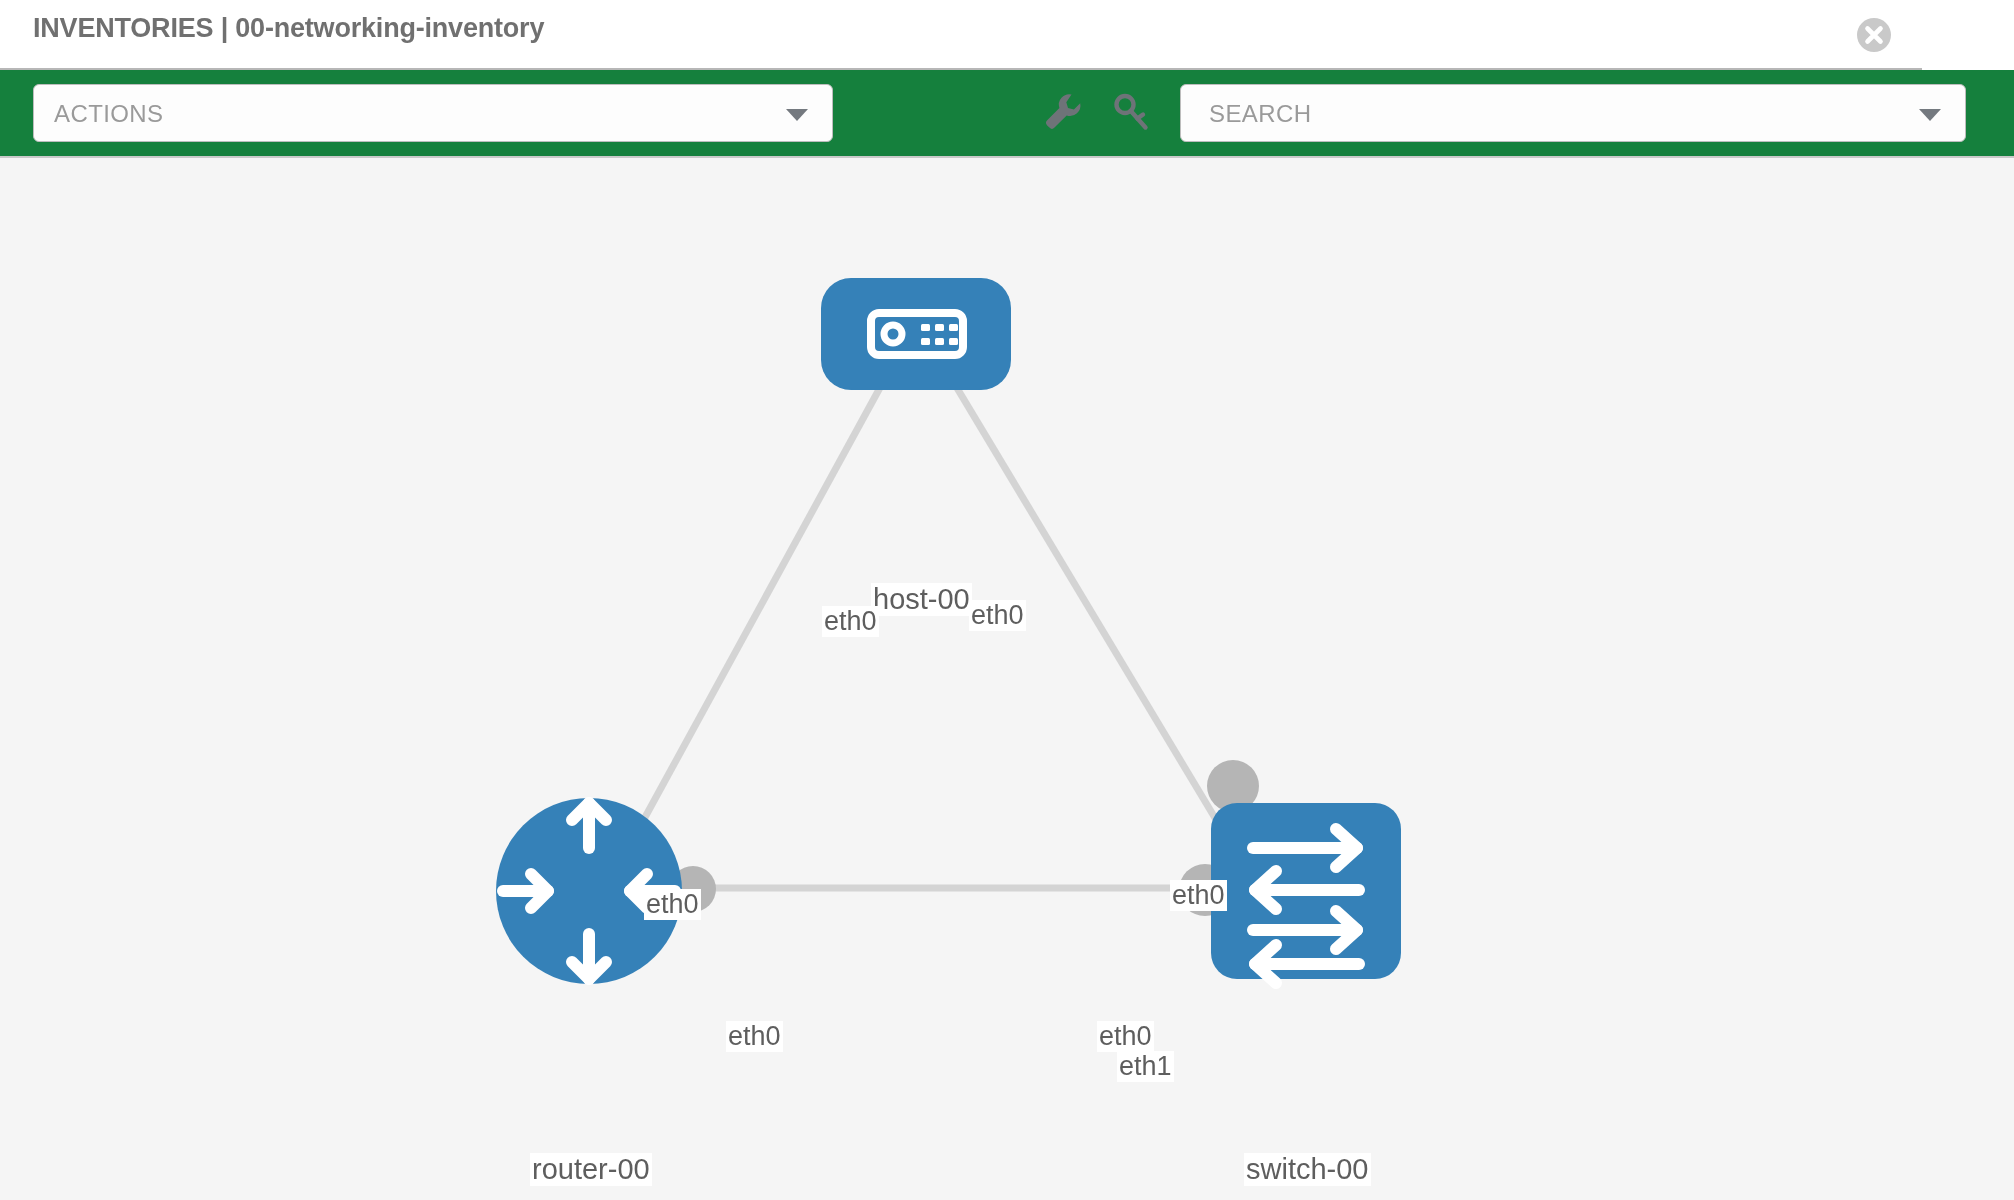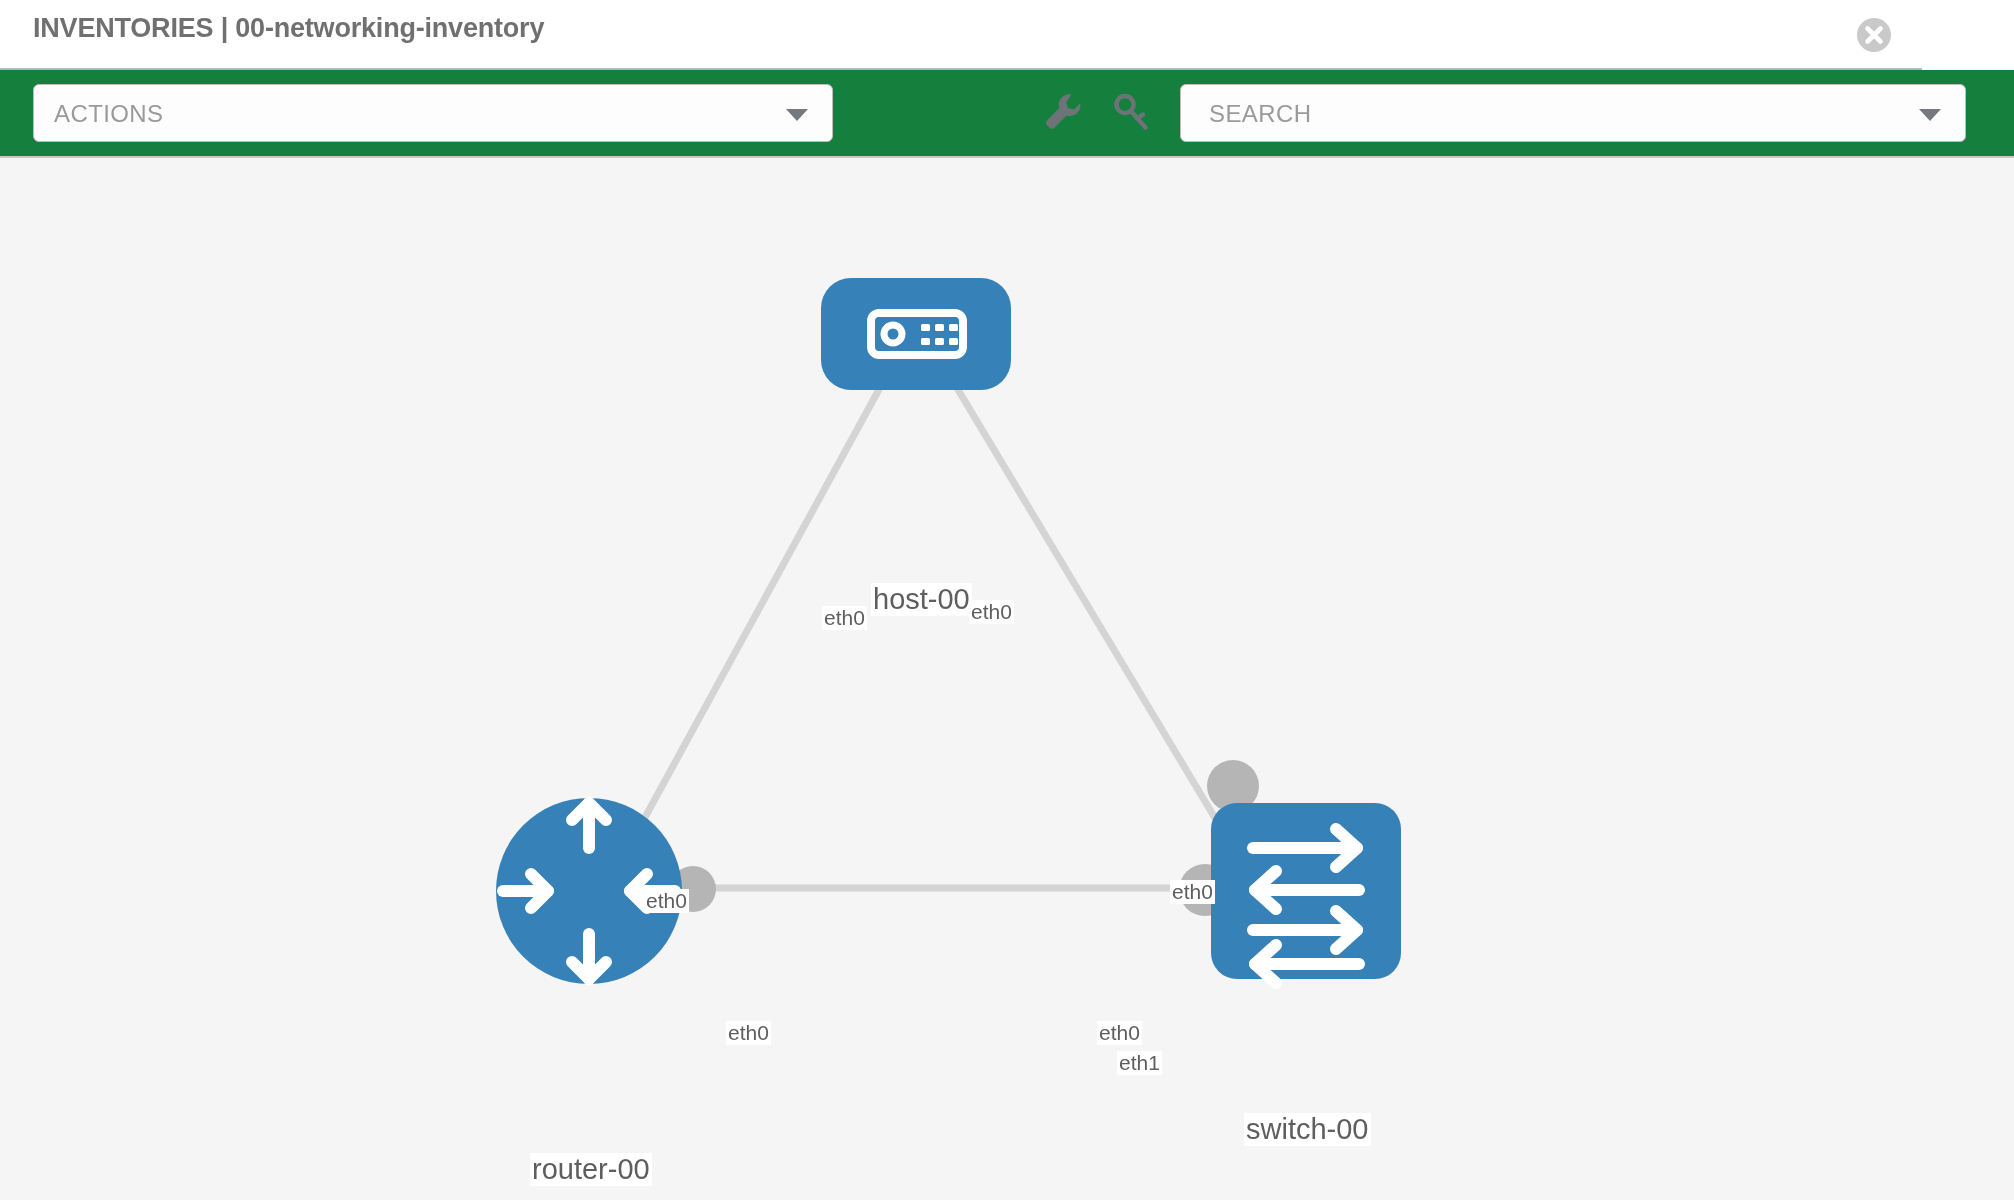--- a/index.html
+++ b/index.html
@@ -101,21 +101,21 @@
   
   .node-label {
     position: absolute;
     font-size: 29px; color: #5e5e5e;
     background: #ffffff;
     white-space: nowrap;
     padding: 0 2px;
   }
   .port-label {
     position: absolute;
-    font-size: 21px; color: #5e5e5e;
+    font-size: 27px; color: #5e5e5e;
     background: #ffffff;
     white-space: nowrap;
     padding: 0 2px;
   }
 </style>
 </head>
 <body>
 
 <div id="app">
 
@@ -235,21 +235,21 @@
           <path d="M1336 753 L1357 772 L1336 791"></path>
 
           <path d="M1359 806 L1255 806"></path>
           <path d="M1276 787 L1255 806 L1276 825"></path>
         </g>
       </g>
     </svg>
 
     <div class="node-label" style="left:871px; top:425px;">host-00</div>
     <div class="node-label" style="left:530px; top:995px;">router-00</div>
-    <div class="node-label" style="left:1244px; top:955px;">switch-00</div>
+    <div class="node-label" style="left:1244px; top:995px;">switch-00</div>
 
     <div class="port-label" style="left:822px; top:448px;">eth0</div>
     <div class="port-label" style="left:969px; top:442px;">eth0</div>
     <div class="port-label" style="left:644px; top:731px;">eth0</div>
     <div class="port-label" style="left:1170px; top:722px;">eth0</div>
     <div class="port-label" style="left:726px; top:863px;">eth0</div>
     <div class="port-label" style="left:1097px; top:863px;">eth0</div>
     <div class="port-label" style="left:1117px; top:893px;">eth1</div>
 
   </div>

